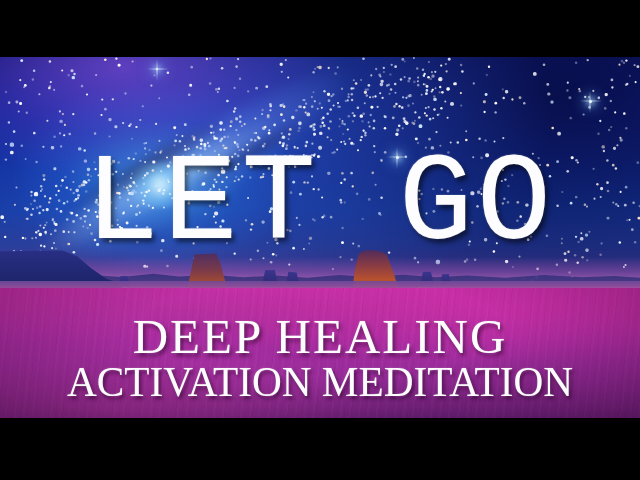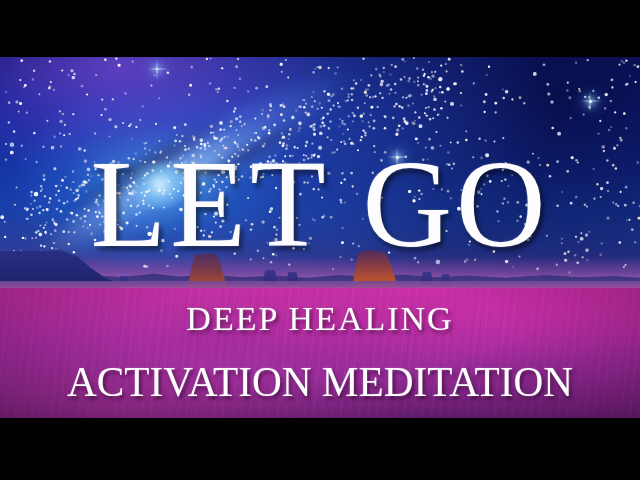--- a/index.html
+++ b/index.html
@@ -89,22 +89,22 @@
      background:
        repeating-linear-gradient(96deg, rgba(235,110,210,.18) 0 2px, rgba(0,0,0,0) 2px 9px),
        repeating-linear-gradient(-84deg, rgba(80,10,70,.14) 0 1px, rgba(0,0,0,0) 1px 7px);}
   #ground-vig{position:absolute;left:0;top:231px;width:640px;height:130px;
      background:radial-gradient(ellipse 460px 120px at 320px 40px, rgba(0,0,0,0) 40%, rgba(55,5,50,.45) 100%);}
 
   
   .cap{position:absolute;left:0;width:640px;text-align:center;color:#fdfdff;
        font-family:"Liberation Serif",serif;font-weight:400;white-space:nowrap;z-index:40;}
   #title-main{top:86px;font-size:124px;line-height:124px;letter-spacing:4px;
-       text-shadow:3px 4px 5px rgba(0,0,0,.55),0 0 2px rgba(255,255,255,.35);}
-  #title-sub1{top:237px;font-size:34px;line-height:49px;letter-spacing:2px;
+       text-shadow:3px 4px 5px rgba(0,0,0,.55),0 0 2px rgba(255,255,255,.35);font-family:Liberation Mono, monospace;}
+  #title-sub1{top:255px;font-size:49px;line-height:49px;letter-spacing:2px;
        text-shadow:2px 3px 4px rgba(40,0,35,.65),0 0 2px rgba(255,255,255,.3);}
   #title-sub2{top:303px;font-size:43px;line-height:43px;letter-spacing:0px;
        transform:scaleX(.96);transform-origin:center;
        text-shadow:2px 3px 4px rgba(40,0,35,.65),0 0 2px rgba(255,255,255,.3);}
 </style>
 </head>
 <body>
 
 <div id="stage">
 

